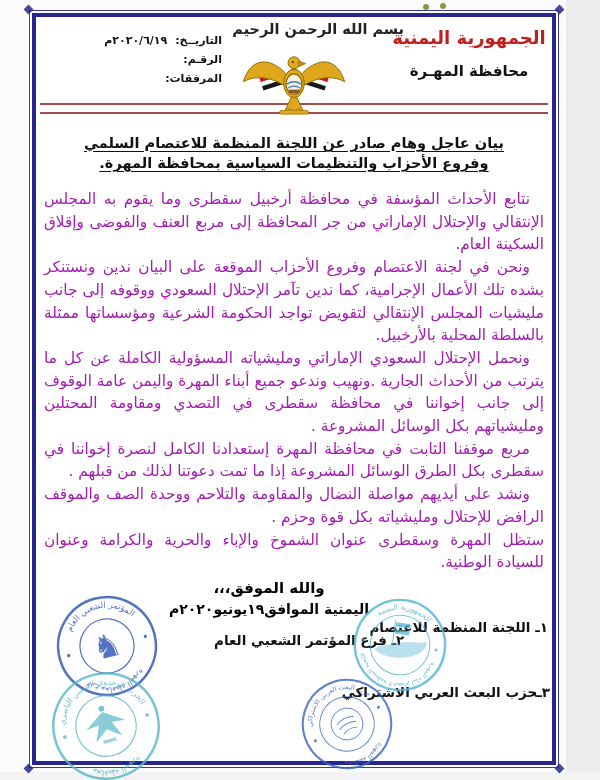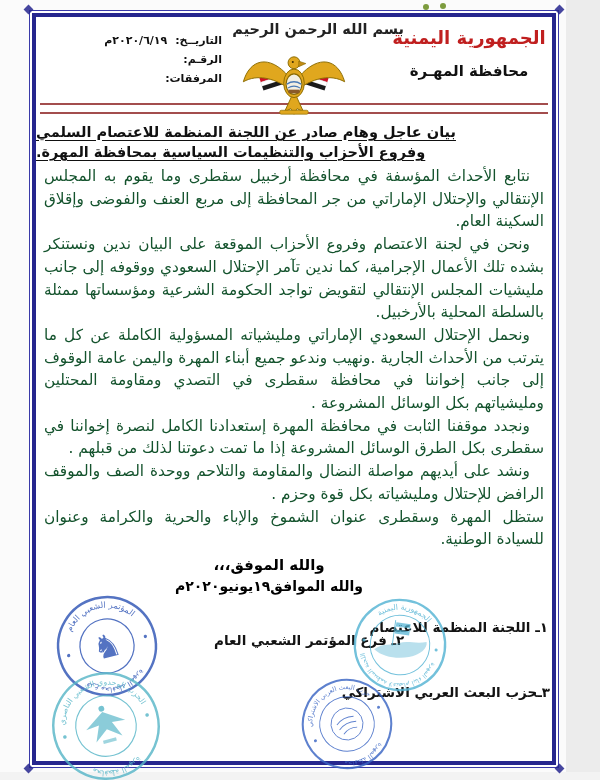--- a/index.html
+++ b/index.html
@@ -34,25 +34,25 @@
   .governorate{color:#111;font-weight:bold;font-size:15px;line-height:20px;margin-top:12px;}
   .lh-center{position:absolute;left:50%;top:4px;transform:translateX(-50%);width:220px;z-index:3;}
   .bismillah{font-weight:bold;font-size:14.5px;color:#222;white-space:nowrap;}
   .emblem{display:block;margin:2px auto 0;width:112px;height:76px;}
   .lh-left{position:absolute;left:8px;top:14px;width:178px;text-align:right;font-weight:bold;font-size:11px;line-height:19px;color:#111;}
   .lh-left .val{margin-right:4px;}
 
   .red-rule{margin:0 4px;height:7px;border-top:2.5px solid #a34d4d;border-bottom:2.5px solid #a34d4d;position:relative;z-index:1;}
 
   
-  .doc-title{margin-top:8px;text-align:left;font-weight:bold;font-size:14.5px;line-height:20px;color:#111;}
+  .doc-title{margin-top:19px;text-align:center;font-weight:bold;font-size:14.5px;line-height:20px;color:#111;}
   .doc-title div{text-decoration:underline;text-underline-offset:3px;}
 
   
-  .body-text{padding:3px 8px 0 8px;text-align:justify;color:#14532d;}
+  .body-text{padding:3px 8px 0 8px;text-align:justify;color:#a21caf;margin-top:12px;}
   .body-text p{margin:0;font-size:15.3px;line-height:22.7px;text-indent:14px;}
   .body-text p.noindent{text-indent:0;}
 
   
   .closing{text-align:center;font-weight:bold;color:#000000;transform:translateX(-25px);margin-top:4px;}
   .closing .c1{font-size:15px;line-height:21px;}
   .closing .c2{font-size:14px;line-height:20px;}
   .closing .c3{font-size:14px;line-height:20px;}
 
   
@@ -145,28 +145,28 @@
 
     <div class="doc-title">
       <div>بيان عاجل وهام صادر عن اللجنة المنظمة للاعتصام السلمي</div>
       <div>وفروع الأحزاب والتنظيمات السياسية بمحافظة المهرة.</div>
     </div>
 
     <div class="body-text">
       <p>نتابع الأحداث المؤسفة في محافظة أرخبيل سقطرى وما يقوم به المجلس الإنتقالي والإحتلال الإماراتي من جر المحافظة إلى مربع العنف والفوضى وإقلاق السكينة العام.</p>
       <p>ونحن في لجنة الاعتصام وفروع الأحزاب الموقعة على البيان ندين ونستنكر بشده تلك الأعمال الإجرامية، كما ندين تآمر الإحتلال السعودي ووقوفه إلى جانب  مليشيات المجلس الإنتقالي لتقويض تواجد الحكومة الشرعية ومؤسساتها ممثلة بالسلطة المحلية بالأرخبيل.</p>
       <p>ونحمل الإحتلال السعودي الإماراتي ومليشياته المسؤولية الكاملة عن كل ما يترتب من الأحداث الجارية .ونهيب وندعو جميع  أبناء المهرة  واليمن عامة الوقوف إلى جانب إخواننا في محافظة سقطرى في التصدي ومقاومة المحتلين ومليشياتهم بكل الوسائل المشروعة  .</p>
-      <p>ونجدد موقفنا الثابت في محافظة المهرة إستعدادنا الكامل  لنصرة إخواننا في سقطرى بكل الطرق الوسائل المشروعة إذا ما تمت دعوتنا  لذلك من قبلهم  .</p>
+      <p>مربع موقفنا الثابت في محافظة المهرة إستعدادنا الكامل  لنصرة إخواننا في سقطرى بكل الطرق الوسائل المشروعة إذا ما تمت دعوتنا  لذلك من قبلهم  .</p>
       <p>ونشد على أيديهم مواصلة النضال والمقاومة والتلاحم ووحدة الصف والموقف الرافض للإحتلال ومليشياته بكل قوة وحزم  .</p>
       <p class="noindent">ستظل المهرة وسقطرى عنوان الشموخ والإباء والحرية والكرامة وعنوان للسيادة الوطنية.</p>
     </div>
 
     <div class="closing">
       <div class="c1">والله الموفق،،،</div>
-      <div class="c3">والله الموافق١٩يونيو٢٠٢٠م</div>
+      <div class="c3">اليمنية الموافق١٩يونيو٢٠٢٠م</div>
     </div>
 
     <div class="stamps">
 
       <div class="sig-label sig1">١ـ اللجنة المنظمة للاعتصام</div>
       <div class="sig-label sig2">٢ـ  فرع المؤتمر الشعبي العام</div>
       <div class="sig-label sig3">٣ـحزب البعث العربي الاشتراكي</div>
 
       <svg class="stamp st1" viewBox="0 0 100 100">
         <circle cx="50" cy="50" r="47" fill="none" stroke-width="2.4" stroke="#55b4d4"></circle>

